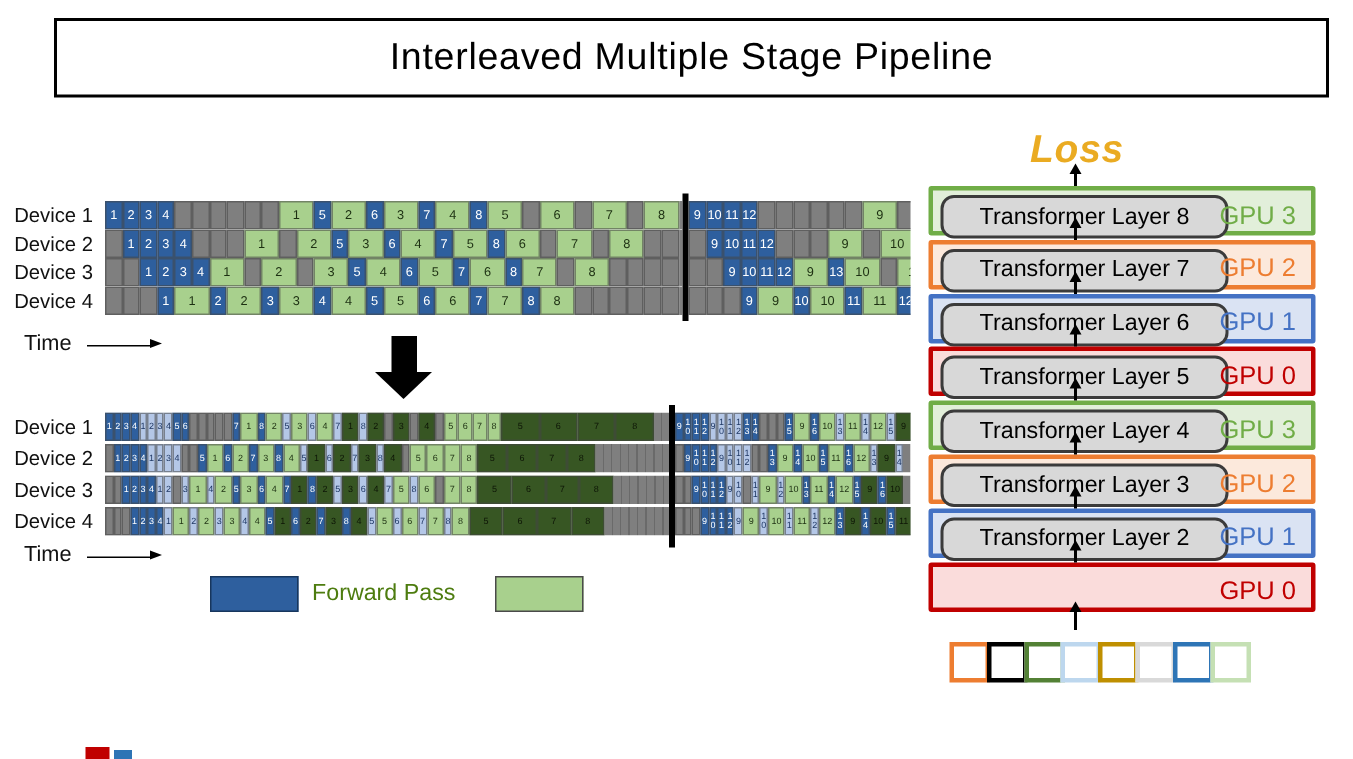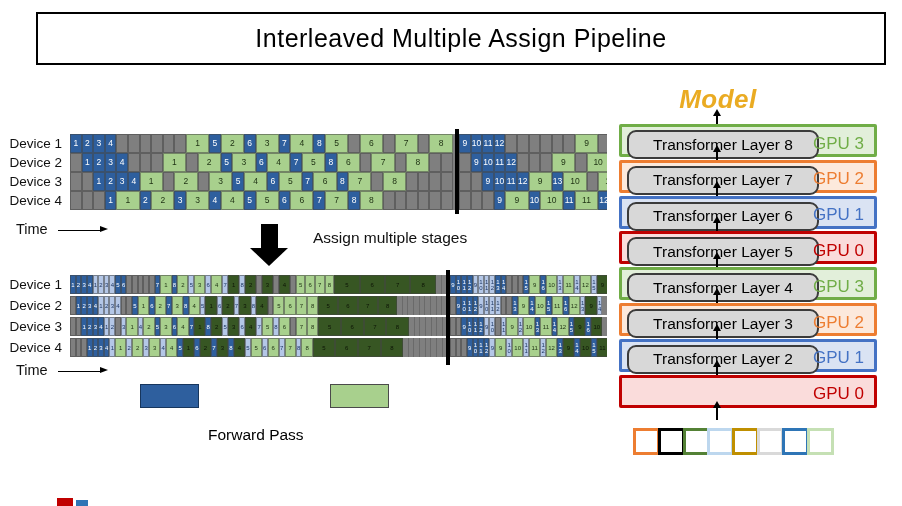--- a/index.html
+++ b/index.html
@@ -28,21 +28,21 @@
   .fill-top{flex:1 1 auto;background:repeating-linear-gradient(90deg,#7f7f7f 0 10.6px,#666 10.6px 11.6px);}
   .fill-bot{flex:1 1 auto;background:repeating-linear-gradient(90deg,#7f7f7f 0 4.7px,#6a6a6a 4.7px 5.65px);}
   .flushbar{position:absolute;background:#000;}
   
   #bigarrow-shaft{position:absolute;left:261px;top:224px;width:17px;height:25px;background:#000;}
   #bigarrow-head{position:absolute;left:250px;top:248px;width:0;height:0;
                  border-left:19px solid transparent;border-right:19px solid transparent;border-top:18px solid #000;}
   #annotation{position:absolute;left:313px;top:228px;font-size:15.5px;color:#111;line-height:1.3;}
   
   .swatch{position:absolute;width:57px;height:22px;}
-  .legendtext{position:absolute;font-size:15.5px;color:#000000;margin-top:39px;}
+  .legendtext{position:absolute;font-size:15.5px;color:#4d7c0f;}
   
   .layerbox{position:absolute;left:619px;width:258px;height:33px;box-sizing:border-box;border-radius:2px;}
   .innerbox{position:absolute;left:5px;top:3px;width:188px;height:25px;background:#d8d8d8;
             border:2px solid #3b3b3b;border-radius:9px;display:flex;align-items:center;justify-content:center;
             font-size:15.5px;color:#000;}
   .gpulabel{position:absolute;right:10px;top:0;height:33px;display:flex;align-items:center;font-size:17px;}
   #loss{position:absolute;left:619px;top:84px;width:198px;text-align:center;font-size:26px;font-weight:bold;
         font-style:italic;color:#EAAB22;letter-spacing:.5px;}
   .uparrow{position:absolute;width:1.6px;background:#000;}
   .uparrow:before{content:"";position:absolute;left:-3.2px;top:-6px;border-bottom:7px solid #000;
@@ -51,21 +51,21 @@
   
   #citation{position:absolute;left:8px;top:486px;font-size:11.5px;color:#c6c6c6;}
   .decorMark{position:absolute;}
 </style>
 </head>
 <body>
 
 <div id="stage">
 
   <div id="titlebox">
-    <span>Interleaved Multiple Assign Pipeline</span>
+    <span>Interleaved Multiple Stage Pipeline</span>
   </div>
 
   <div id="charts">
       <div class="devlabel" style="left: 0px; top: 134px;">Device 1</div>
       <div class="devlabel" style="left: 0px; top: 153px;">Device 2</div>
       <div class="devlabel" style="left: 0px; top: 172px;">Device 3</div>
       <div class="devlabel" style="left: 0px; top: 191px;">Device 4</div>
       <div class="timelabel" style="left: 16px; top: 221px;">Time</div>
       <div class="timearrow" style="left: 58px; top: 230px; width: 42px;"></div>
       <div class="seg" style="left: 70px; top: 134px; width: 385px; height: 19px;">
@@ -500,28 +500,27 @@
         <div class="cell c-F" style="width: 5.65px; font-size: 6px;">15</div>
         <div class="cell c-b" style="width: 11.3px; font-size: 6px;">11</div>
         <div class="fill-bot" style="height: 19px;"></div>
       </div>
       <div class="flushbar" style="left: 446px; top: 270px; width: 3.5px; height: 95px;"></div>
     </div>
 
   <div id="bigarrow-shaft"></div>
   <div id="bigarrow-head"></div>
   <div id="annotation">
-    <div>Assign multiple stages</div>
   </div>
 
   <div class="swatch" style="left: 140px; top: 384px; background: rgb(46, 95, 158); border: 1.5px solid rgb(23, 54, 93);" id="sw0"></div>
   <div class="legendtext" style="left:208px;top:387px;">Forward Pass</div>
   <div class="swatch" style="left: 330px; top: 384px; background: rgb(168, 208, 141); border: 1.5px solid rgb(74, 74, 74);" id="sw1"></div>
 
-  <div id="loss">Model</div>
+  <div id="loss">Loss</div>
   <div id="stack">
       <div class="layerbox" style="top: 124px; height: 33px; border: 3px solid rgb(112, 173, 71); background: rgb(226, 239, 218);">
         <div class="innerbox">Transformer Layer 8</div>
         <div class="gpulabel" style="color: rgb(112, 173, 71);">GPU 3</div>
       </div>
       <div class="uparrow" style="left: 716px; top: 115px; height: 9px;"></div>
       <div class="layerbox" style="top: 159.8px; height: 33px; border: 3px solid rgb(237, 125, 49); background: rgb(252, 233, 220);">
         <div class="innerbox">Transformer Layer 7</div>
         <div class="gpulabel" style="color: rgb(237, 125, 49);">GPU 2</div>
       </div>

